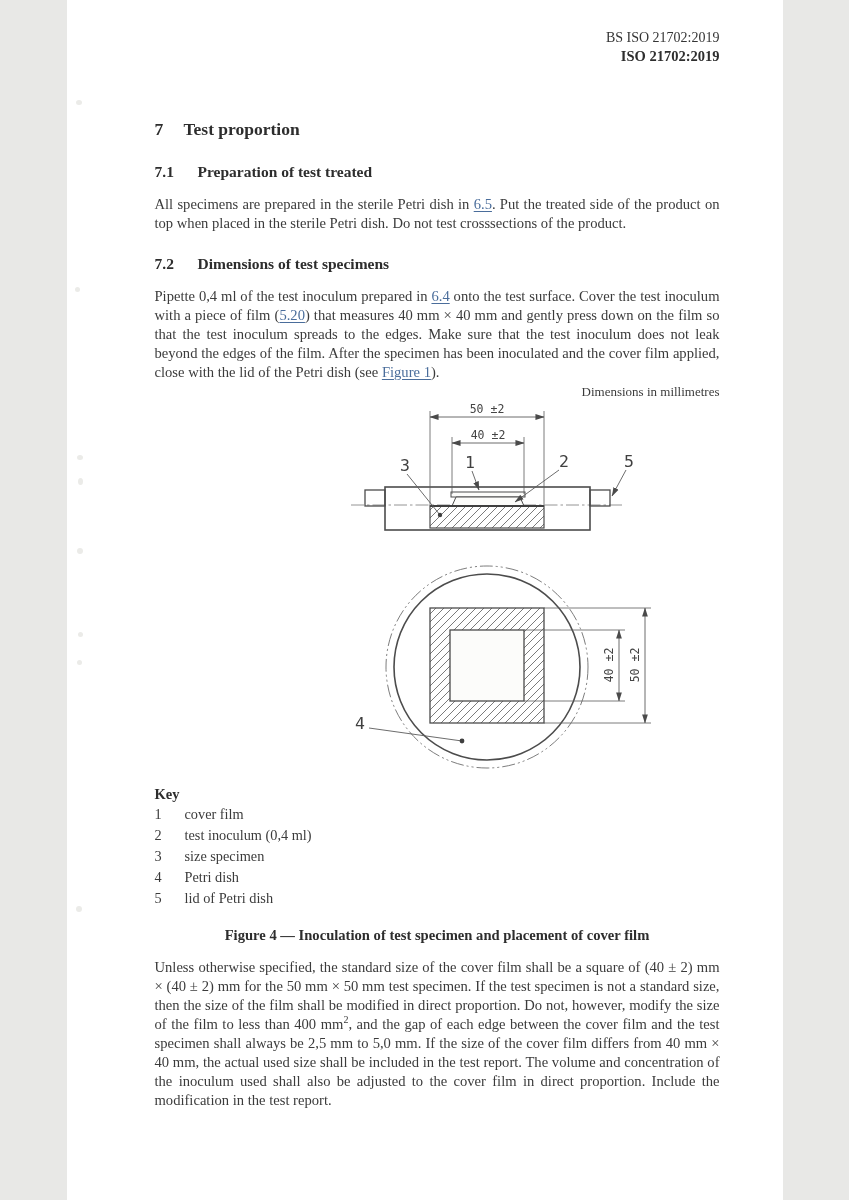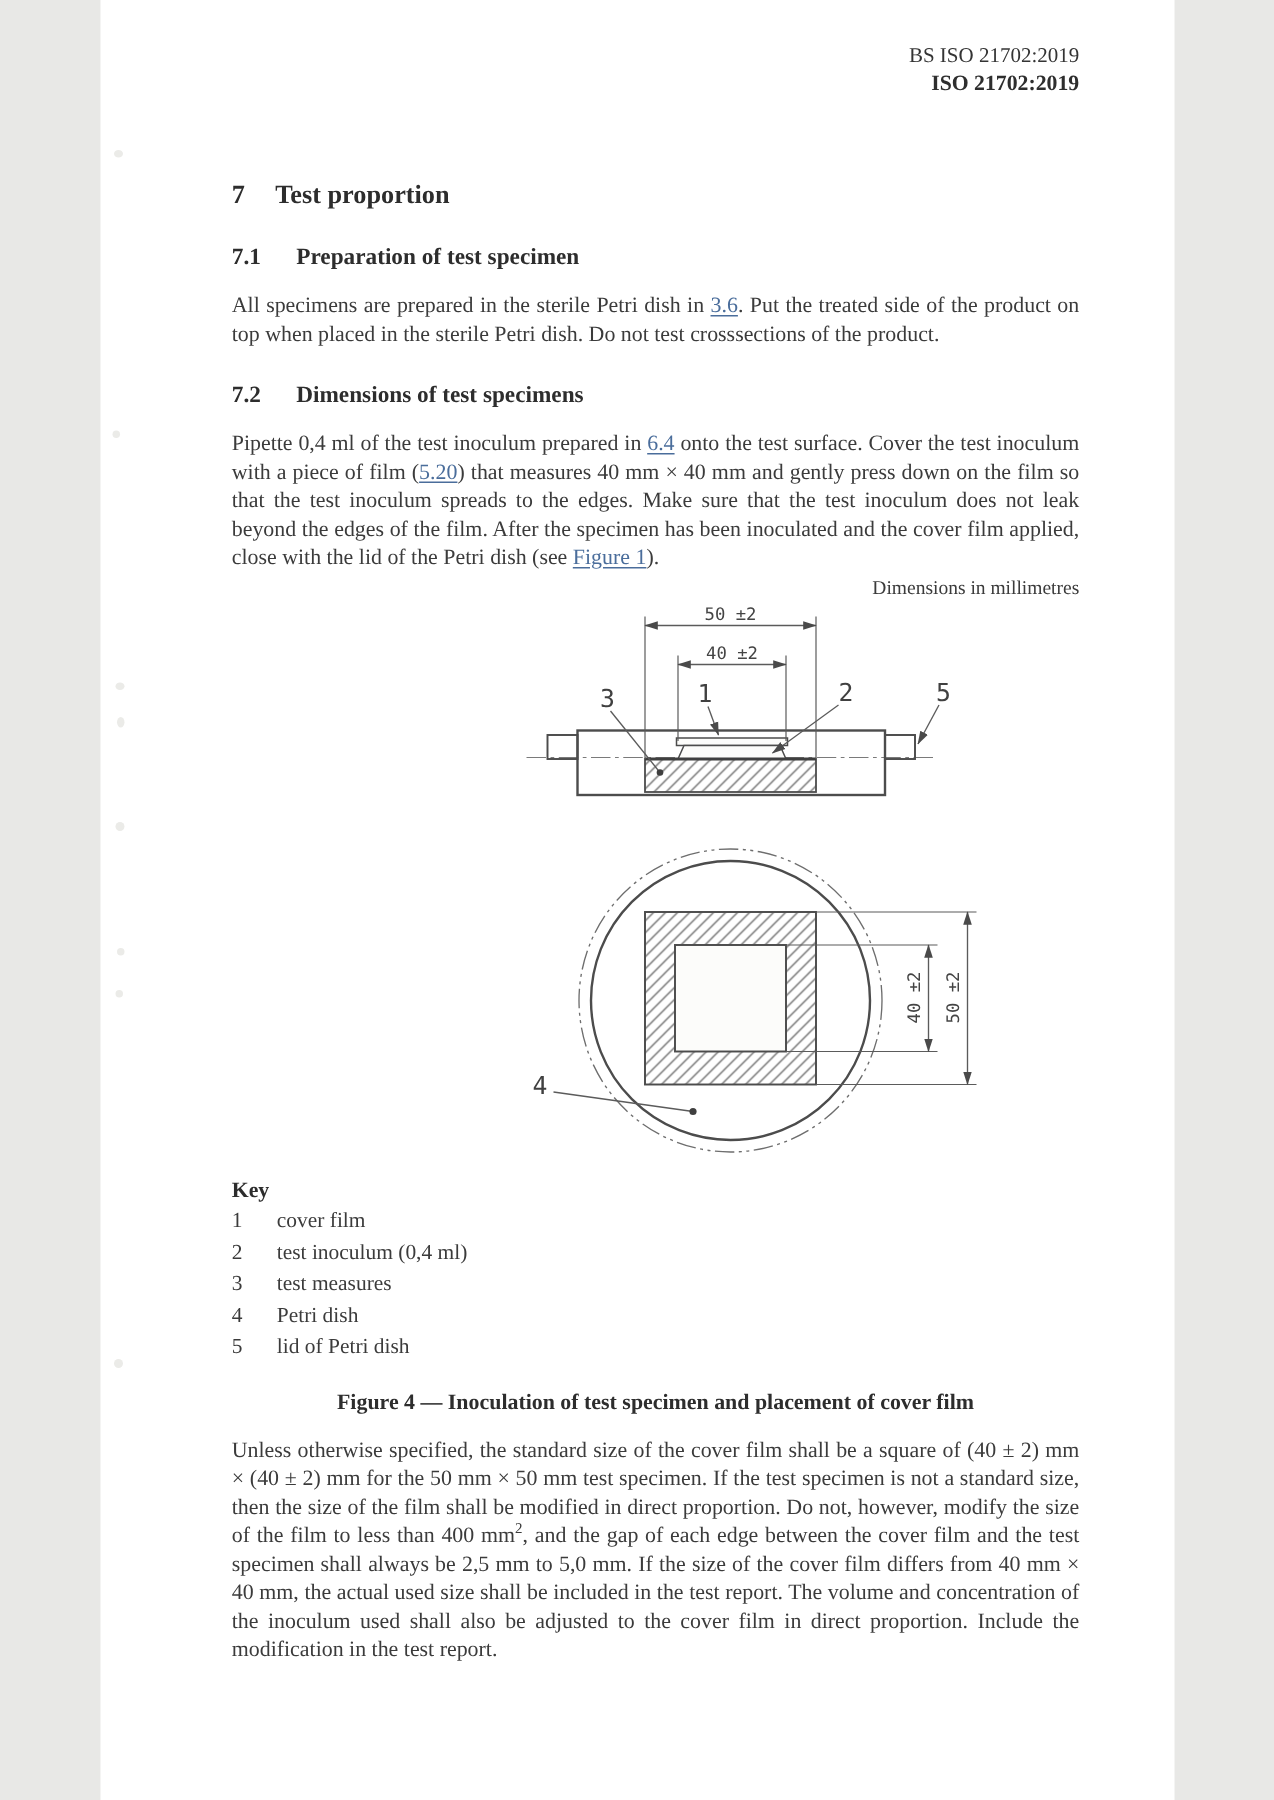--- a/index.html
+++ b/index.html
@@ -61,23 +61,23 @@
   <div class="artifact" style="left:10px;top:660px;width:5px;height:5px;"></div>
   <div class="artifact" style="left:9px;top:906px;width:6px;height:6px;"></div>
 
   <div class="doc-header">
     <div class="hdr1">BS ISO 21702:2019</div>
     <div class="hdr2">ISO 21702:2019</div>
   </div>
 
   <h1 class="sec"><span class="num">7</span><span>Test proportion</span></h1>
 
-  <h2 class="sec"><span class="num">7.1</span><span>Preparation of test specimen</span></h2>
+  <h2 class="sec"><span class="num">7.1</span><span>Preparation of test treated</span></h2>
 
-  <p class="body-para"><span>All specimens are prepared in the sterile Petri dish in </span><a class="xref">3.6</a><span>. Put the treated side of the product on top when placed in the sterile Petri dish. Do not test crosssections of the product.</span></p>
+  <p class="body-para"><span>All specimens are prepared in the sterile Petri dish in </span><a class="xref">6.5</a><span>. Put the treated side of the product on top when placed in the sterile Petri dish. Do not test crosssections of the product.</span></p>
 
   <h2 class="sec"><span class="num">7.2</span><span>Dimensions of test specimens</span></h2>
 
   <p class="body-para"><span>Pipette 0,4 ml of the test inoculum prepared in </span><a class="xref">6.4</a><span> onto the test surface. Cover the test inoculum with a piece of film (</span><a class="xref">5.20</a><span>) that measures 40 mm × 40 mm and gently press down on the film so that the test inoculum spreads to the edges. Make sure that the test inoculum does not leak beyond the edges of the film. After the specimen has been inoculated and the cover film applied, close with the lid of the Petri dish (see </span><a class="xref">Figure 1</a><span>).</span></p>
 
   <p class="dim-note">Dimensions in millimetres</p>
 
   <div class="figure-wrap">
     <svg width="340" height="378" viewBox="0 0 340 378">
       <defs>
@@ -152,21 +152,21 @@
         <line x1="22" y1="327" x2="115" y2="340" stroke="#5b5b5b" stroke-width="0.9"></line>
         <circle cx="115" cy="340" r="2.4" fill="#3f3f3f"></circle>
       </g>
     </svg>
   </div>
 
   <div class="fig-key">
     <div class="key-title">Key</div>
     <div class="key-row"><span class="key-num">1</span><span>cover film</span></div>
     <div class="key-row"><span class="key-num">2</span><span>test inoculum (0,4 ml)</span></div>
-    <div class="key-row"><span class="key-num">3</span><span>test measures</span></div>
+    <div class="key-row"><span class="key-num">3</span><span>size specimen</span></div>
     <div class="key-row"><span class="key-num">4</span><span>Petri dish</span></div>
     <div class="key-row"><span class="key-num">5</span><span>lid of Petri dish</span></div>
   </div>
 
   <p class="fig-caption">Figure 4 — Inoculation of test specimen and placement of cover film</p>
 
   <p class="body-para closing"><span>Unless otherwise specified, the standard size of the cover film shall be a square of (40 ± 2) mm × (40 ± 2) mm for the 50 mm × 50 mm test specimen. If the test specimen is not a standard size, then the size of the film shall be modified in direct proportion. Do not, however, modify the size of the film to less than 400 mm</span><sup>2</sup><span>, and the gap of each edge between the cover film and the test specimen shall always be 2,5 mm to 5,0 mm. If the size of the cover film differs from 40 mm × 40 mm, the actual used size shall be included in the test report. The volume and concentration of the inoculum used shall also be adjusted to the cover film in direct proportion. Include the modification in the test report.</span></p>
 
   <div class="doc-footer">
     <span class="footer-left">© ISO 2019 – All rights reserved</span>

